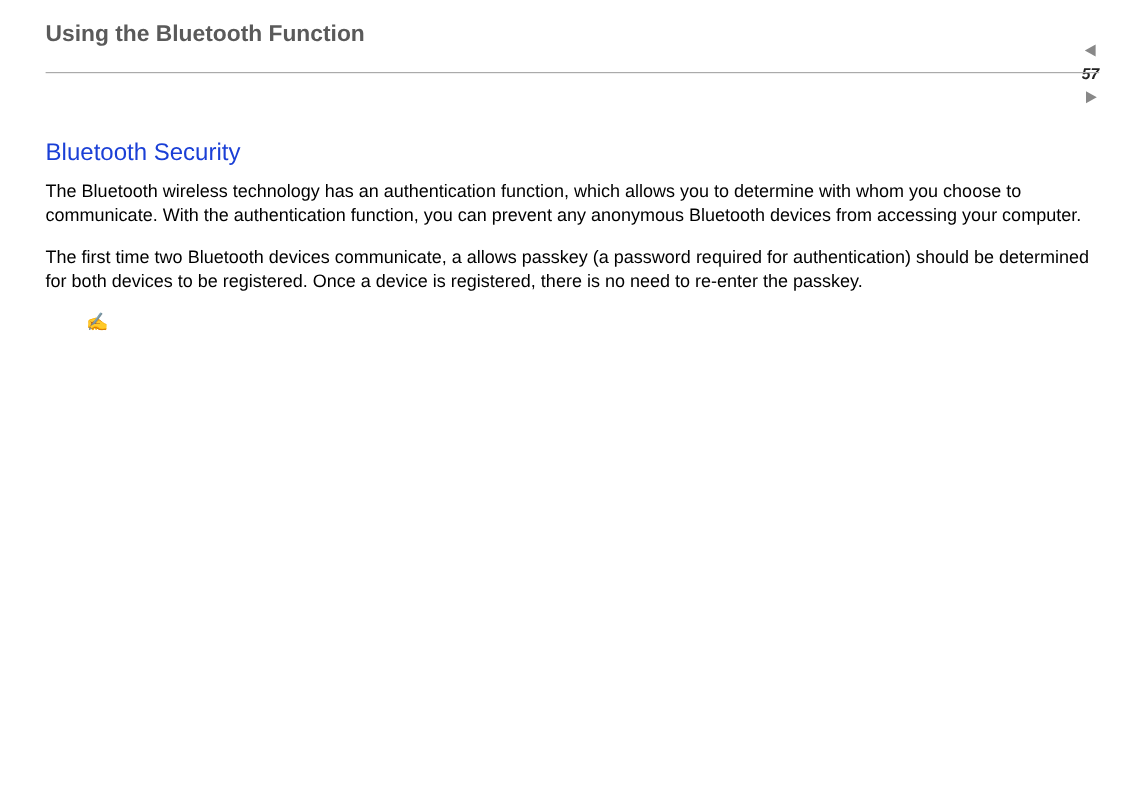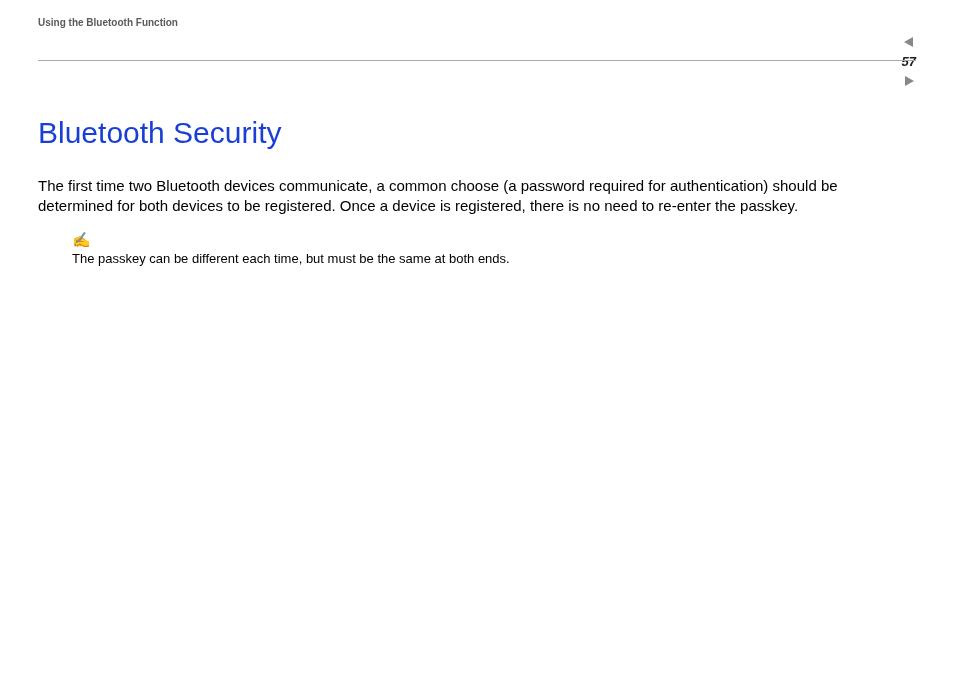--- a/index.html
+++ b/index.html
@@ -18,21 +18,21 @@
       right: 38px;
     }
     .breadcrumb {
       color: #5a5a5a;
       font-size: 14px;
       font-weight: bold;
       line-height: 1.4;
     }
     .breadcrumb-line2 {
       color: #5a5a5a;
-      font-size: 10px;
+      font-size: 19px;
       font-weight: bold;
       line-height: 1.4;
     }
     .pager {
       position: absolute;
       top: 36px;
       right: 38px;
       display: flex;
       align-items: center;
       gap: 6px;
@@ -55,23 +55,23 @@
       border-top: 1px solid #aaa;
     }
     .content {
       position: absolute;
       top: 116px;
       left: 38px;
       right: 38px;
     }
     .section-title {
       color: #1a3fd6;
-      font-size: 30px;
+      font-size: 20px;
       font-weight: normal;
-      margin-bottom: 26px;
+      margin-bottom: 11px;
       font-family: Arial, Helvetica, sans-serif;
     }
     .body-para {
       font-size: 15px;
       color: #000;
       line-height: 1.35;
       margin-bottom: 14px;
     }
     .note-block {
       margin-left: 34px;
@@ -109,18 +109,18 @@
     <svg width="12" height="12" viewBox="0 0 12 12">
         <polygon points="2,1 2,11 11,6" fill="#888"></polygon>
       </svg>
   </span>
 </div>
 
 <div class="divider"></div>
 
 <div class="content">
   <h1 class="section-title">Bluetooth Security</h1>
-  <p class="body-para">The first time two Bluetooth devices communicate, a common choose (a password required for authentication) should be determined for both devices to be registered. Once a device is registered, there is no need to re-enter the passkey.</p>
+  <p class="body-para">The Bluetooth wireless technology has an authentication function, which allows you to determine with whom you choose to communicate. With the authentication function, you can prevent any anonymous Bluetooth devices from accessing your computer.</p>
+  <p class="body-para">The first time two Bluetooth devices communicate, a allows passkey (a password required for authentication) should be determined for both devices to be registered. Once a device is registered, there is no need to re-enter the passkey.</p>
   <div class="note-block">
     <span class="note-icon">✍</span>
-    <p class="note-text">The passkey can be different each time, but must be the same at both ends.</p>
   </div>
 </div>
 
 </body></html>

